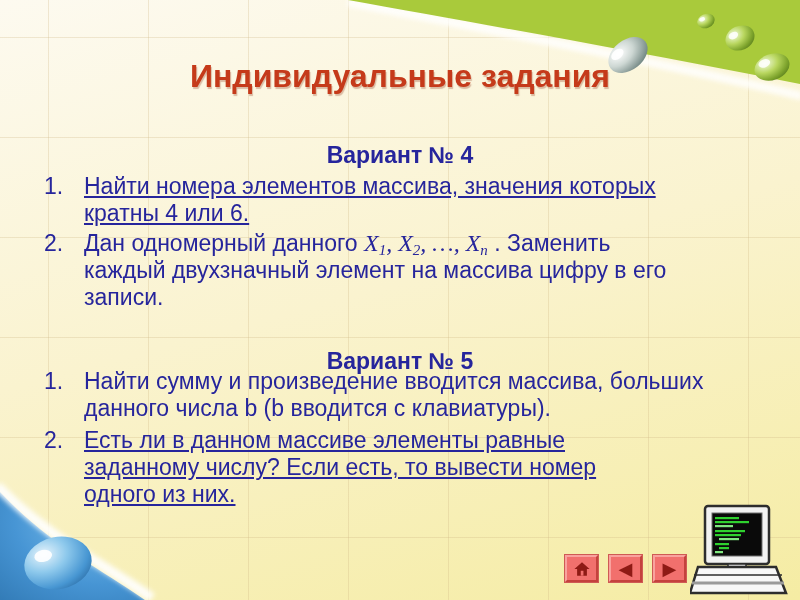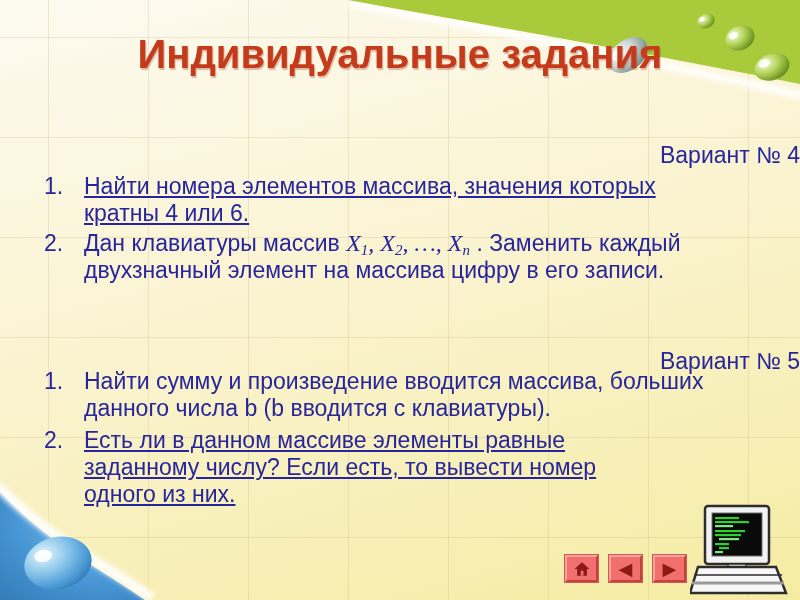--- a/index.html
+++ b/index.html
@@ -8,25 +8,25 @@
   .slide{position:absolute;inset:0;
     background-image:
       linear-gradient(90deg, rgba(203,178,128,.28) 0 1px, transparent 1px),
       linear-gradient(180deg, rgba(203,178,128,.28) 0 1px, transparent 1px),
       linear-gradient(165deg,#fdfaf0 0%,#faf3cf 48%,#f5eca3 100%);
     background-size:100px 100%,100% 100px,100% 100%;
     background-position:48px 0,0 37px,0 0;
     background-repeat:repeat,repeat,no-repeat;}
   .top-decor{position:absolute;top:0;left:0;z-index:1;pointer-events:none;}
   .bottom-decor{position:absolute;left:0;bottom:0;z-index:1;pointer-events:none;}
-  .title{position:absolute;top:28px;left:0;width:100%;margin:0;text-align:center;z-index:2;
-    font-size:40px;font-weight:700;color:#c53a1a;letter-spacing:0px;line-height:52px;
+  .title{position:absolute;top:50px;left:0;width:100%;margin:0;text-align:center;z-index:2;
+    font-size:32px;font-weight:700;color:#c53a1a;letter-spacing:0px;line-height:52px;
     text-shadow:1px 2px 1px rgba(140,45,15,.30);}
-  .heading{position:absolute;left:0;width:100%;text-align:right;z-index:2;
-    font-size:23px;font-weight:400;color:#26259c;}
+  .heading{position:absolute;left:0;width:100%;text-align:center;z-index:2;
+    font-size:23px;font-weight:700;color:#26259c;}
   .v4h{top:142px;}
   .v5h{top:348px;}
   .item{position:absolute;left:44px;display:flex;z-index:2;
     color:#26259c;font-size:23px;line-height:27px;}
   .v4i1{top:173px;} .v4i2{top:230px;} .v5i1{top:368px;} .v5i2{top:427px;}
   .num{width:40px;flex:none;}
   .v4i1 .txt{max-width:645px;text-decoration:underline;} .v4i2 .txt{max-width:612px;}
   .v5i1 .txt{max-width:625px;} .v5i2 .txt{max-width:585px;text-decoration:underline;}
   .math{font-family:"Liberation Serif","DejaVu Serif",serif;font-style:italic;font-size:24px;}
   .math sub{font-size:15px;line-height:0;vertical-align:-4px;}
@@ -109,21 +109,21 @@
 
   <div class="heading v4h">Вариант № 4</div>
 
   <div class="item v4i1">
     <span class="num">1.</span>
     <span class="txt">Найти номера элементов массива, значения которых кратны 4 или 6.</span>
   </div>
 
   <div class="item v4i2">
     <span class="num">2.</span>
-    <span class="txt"><span>Дан клавиатуры массив </span><span class="math"><span>X</span><sub>1</sub></span><span class="math">, </span><span class="math"><span>X</span><sub>2</sub></span><span class="math">, …, </span><span class="math"><span>X</span><sub>n</sub></span><span> . Заменить каждый двухзначный элемент на массива цифру в его записи.</span></span>
+    <span class="txt"><span>Дан одномерный данного </span><span class="math"><span>X</span><sub>1</sub></span><span class="math">, </span><span class="math"><span>X</span><sub>2</sub></span><span class="math">, …, </span><span class="math"><span>X</span><sub>n</sub></span><span> . Заменить каждый двухзначный элемент на массива цифру в его записи.</span></span>
   </div>
 
   <div class="heading v5h">Вариант № 5</div>
 
   <div class="item v5i1">
     <span class="num">1.</span>
     <span class="txt">Найти сумму и произведение вводится массива, больших данного числа b (b вводится с клавиатуры).</span>
   </div>
 
   <div class="item v5i2">

